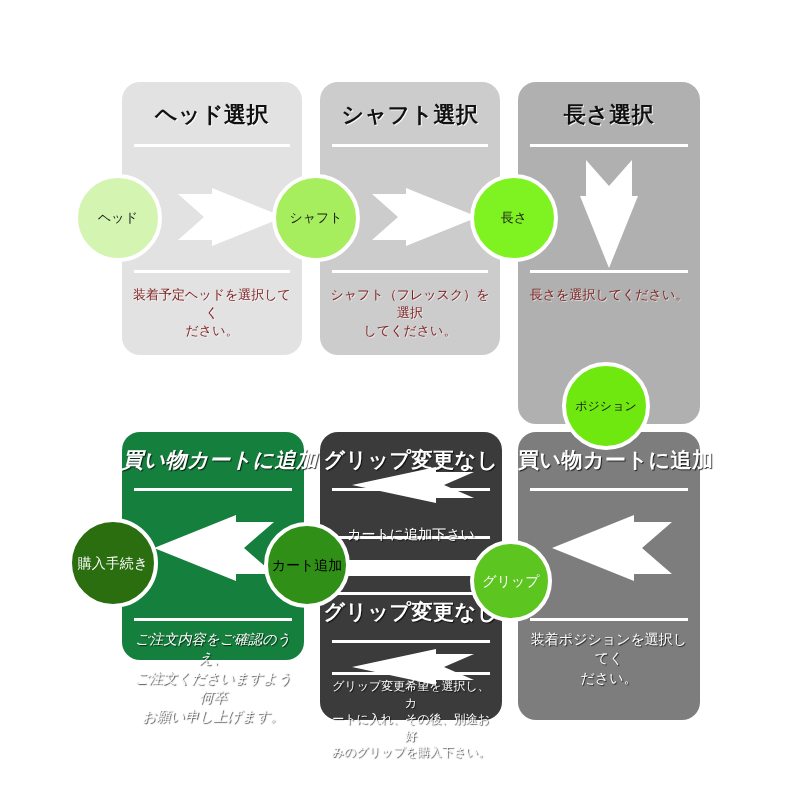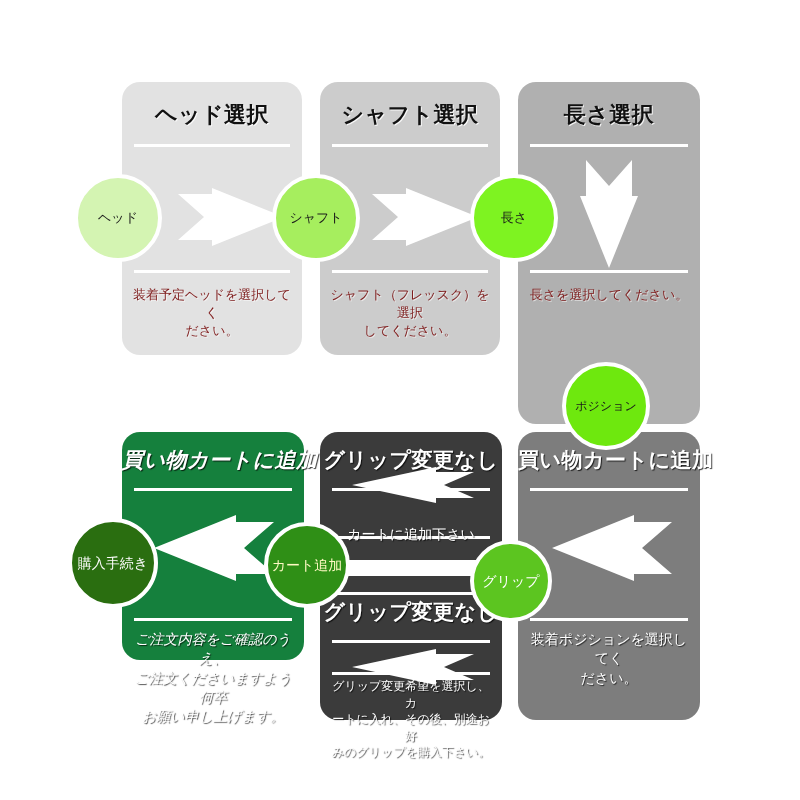--- a/index.html
+++ b/index.html
@@ -231,21 +231,21 @@
   </div>
 
   <div class="node" style="left:562px; top:362px; width:88px; height:88px; background:#6ee80e; color:#1a1a1a; font-size:12px;">
     <span>ポジション</span>
   </div>
 
   <div class="node" style="left:470px; top:540px; width:82px; height:82px; background:#5cc520; color:#ffffff; font-size:14px;">
     <span>グリップ</span>
   </div>
 
-  <div class="node" style="left:264px; top:522px; width:86px; height:86px; background:#2f8f16; color:#fef9c3; font-size:14px;">
+  <div class="node" style="left:264px; top:522px; width:86px; height:86px; background:#2f8f16; color:#000000; font-size:14px;">
     <span>カート追加</span>
   </div>
 
   <div class="node" style="left:68px; top:518px; width:90px; height:90px; background:#2a6e10; color:#ffffff; font-size:14px;">
     <span>購入手続き</span>
   </div>
 
 </div>
 
 </body></html>

